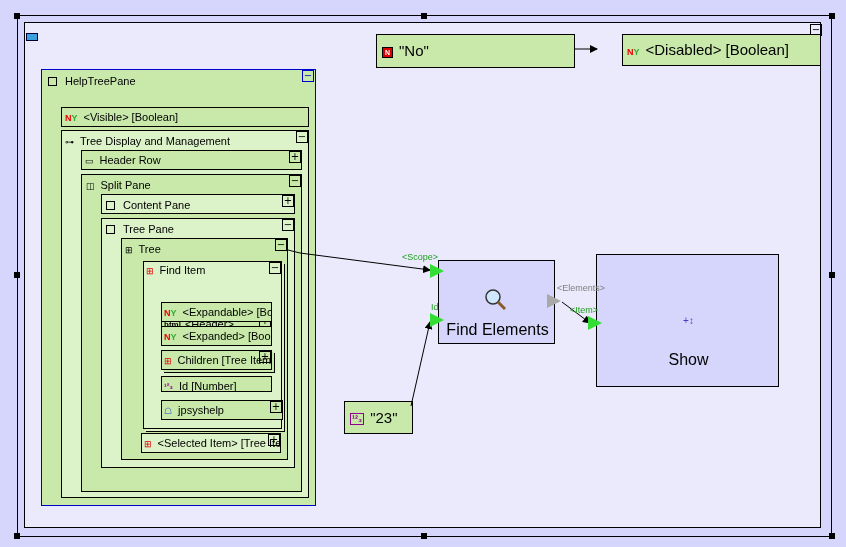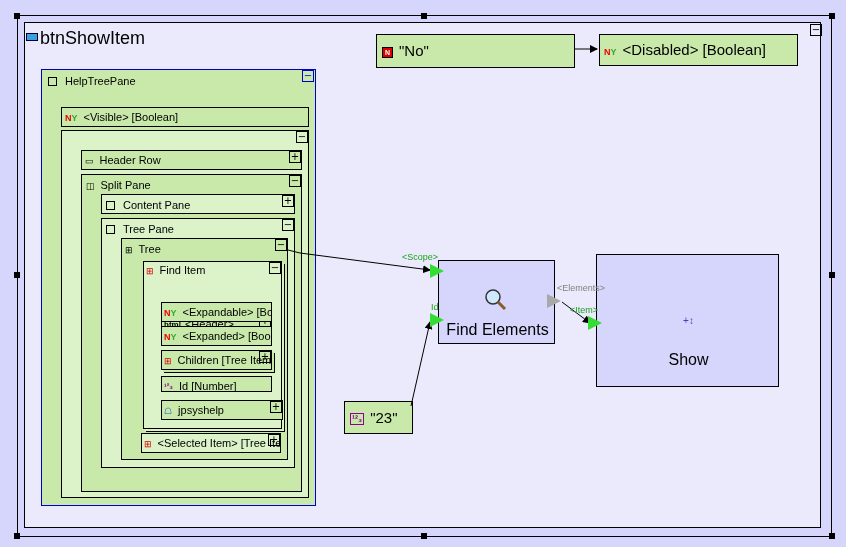--- a/index.html
+++ b/index.html
@@ -33,33 +33,34 @@
 <div class="abs handle" style="left:14px;top:13px"></div>
 <div class="abs handle" style="left:421px;top:13px"></div>
 <div class="abs handle" style="left:829px;top:13px"></div>
 <div class="abs handle" style="left:14px;top:272px"></div>
 <div class="abs handle" style="left:829px;top:272px"></div>
 <div class="abs handle" style="left:14px;top:533px"></div>
 <div class="abs handle" style="left:421px;top:533px"></div>
 <div class="abs handle" style="left:829px;top:533px"></div>
 
 <div class="abs canvas"></div>
-<div class="abs title"><span class="title-icon"></span><span>btnShowItem</span></div>
+<div class="abs title"><span class="title-icon"></span></div>
 <div class="abs collapse" style="left:810px;top:24px">−</div>
 
 <div class="abs green" style="left:41px;top:69px;width:275px;height:437px;border-color:#00c;">
   <div class="abs lbl" style="left:6px;top:4px;"><span class="sq"></span><span>HelpTreePane</span></div>
   <div class="abs collapse" style="right:1px;top:0;border-color:#00c;color:#00c;">−</div>
 </div>
 
 <div class="abs green" style="left:61px;top:107px;width:248px;height:20px;">
   <div class="abs lbl" style="left:3px;top:2px;"><span class="ny"><span class="n">N</span><span class="y">Y</span></span><span>&lt;Visible&gt; [Boolean]</span></div>
 </div>
 
 <div class="abs lgreen" style="left:61px;top:130px;width:248px;height:368px;">
+  <div class="abs lbl" style="left:3px;top:3px;"><span class="ico">⊶</span><span>Tree Display and Management</span></div>
   <div class="abs collapse" style="right:0;top:0;">−</div>
 </div>
 
 <div class="abs green" style="left:81px;top:150px;width:221px;height:20px;">
   <div class="abs lbl" style="left:3px;top:2px;"><span class="ico">▭</span><span>Header Row</span></div>
   <div class="abs collapse" style="right:0;top:0;">+</div>
 </div>
 
 <div class="abs green" style="left:81px;top:174px;width:221px;height:318px;">
   <div class="abs lbl" style="left:4px;top:3px;"><span class="ico">◫</span><span>Split Pane</span></div>
@@ -115,21 +116,21 @@
 
 <div class="abs lgreen" style="left:141px;top:433px;width:140px;height:20px;">
   <div class="abs lbl" style="left:2px;top:2px;width:136px;"><span class="ico" style="color:#d00">⊞</span><span>&lt;Selected Item&gt; [Tree Item]</span></div>
   <div class="abs collapse" style="right:0;top:0;">+</div>
 </div>
 
 <div class="abs green" style="left:376px;top:34px;width:199px;height:34px;">
   <div class="abs lbl big" style="left:5px;top:8px;line-height:16px;"><span style="display:inline-block;width:9px;height:9px;background:#d00;border:1px solid #000;color:#fff;font-size:7px;line-height:9px;text-align:center;font-weight:bold;margin-right:6px;vertical-align:middle;">N</span><span>"No"</span></div>
 </div>
 
-<div class="abs green" style="left:599px;top:34px;width:199px;height:32px;">
+<div class="abs green" style="left:622px;top:34px;width:199px;height:32px;">
   <div class="abs lbl big" style="left:4px;top:7px;line-height:16px;"><span class="ny"><span class="n">N</span><span class="y">Y</span></span><span>&lt;Disabled&gt; [Boolean]</span></div>
 </div>
 
 <div class="abs func" style="left:438px;top:260px;width:117px;height:84px;">
   <div class="abs" style="left:44px;top:26px;width:26px;height:26px;">
     <svg width="26" height="26">
         <circle cx="10" cy="10" r="7" fill="#cfe8ff" stroke="#333" stroke-width="1.5"></circle>
         <line x1="15" y1="15" x2="22" y2="22" stroke="#8a5a2a" stroke-width="3"></line>
       </svg>
   </div>

